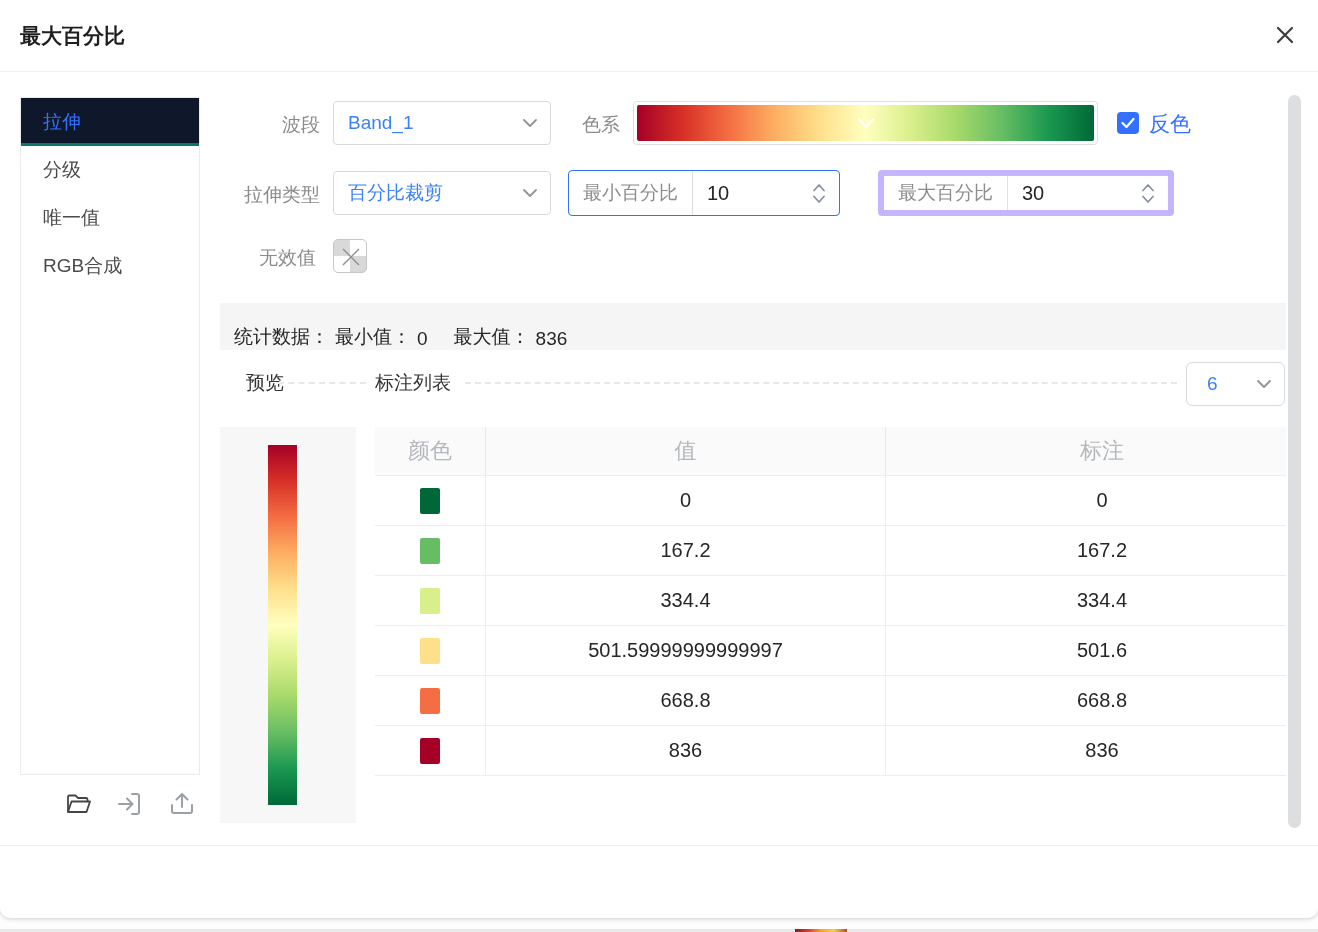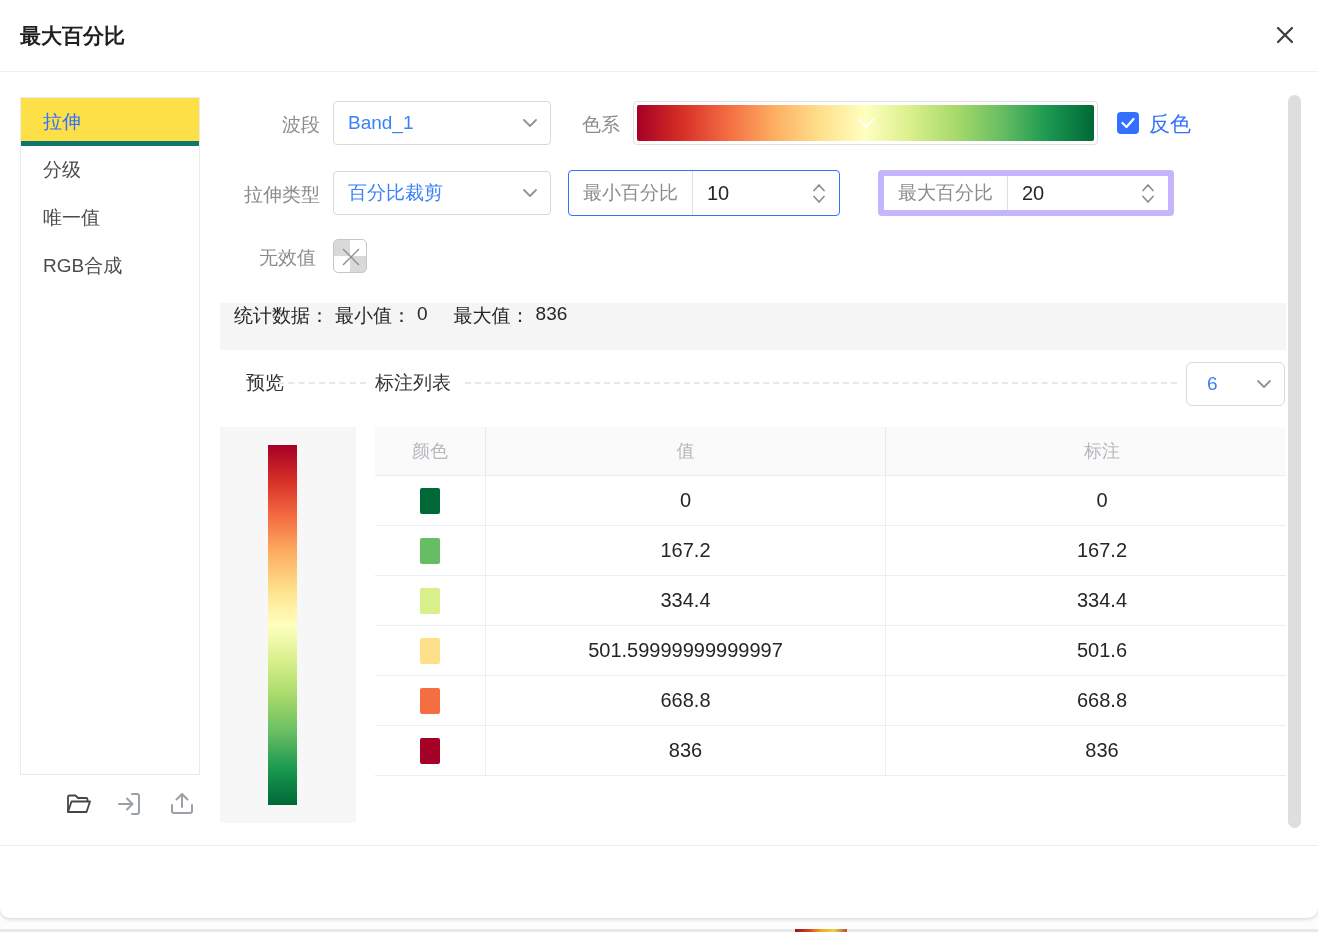--- a/index.html
+++ b/index.html
@@ -17,21 +17,21 @@
   
   .dlg-title { position:absolute; left:20px; top:22px; font-size:21px; font-weight:700; color:#1f1f1f; }
   .close-btn { position:absolute; left:1270px; top:20px; width:30px; height:30px; display:flex;
                align-items:center; justify-content:center; cursor:pointer; }
   .header-line { position:absolute; left:0; top:71px; width:100%; height:1px; background:#f0f0f0; }
 
   
   .sidebar { position:absolute; left:20px; top:97px; width:180px; height:678px;
              border:1px solid #ebebeb; background:#fff; overflow:hidden; }
   .side-item { height:48px; line-height:48px; padding-left:22px; font-size:19px; color:#4a4a4a; cursor:pointer; }
-  .side-item.active { background:#fde047; color:var(--accent); border-bottom:5px solid #0f766e; }
+  .side-item.active { background:#0f172a; color:var(--accent); border-bottom:3px solid #0f766e; }
   .io-row { position:absolute; left:63px; top:789px; display:flex; gap:22px; }
   .io-btn { width:30px; height:30px; display:flex; align-items:center; justify-content:center; cursor:pointer; }
 
   
   .f-label { position:absolute; font-size:19px; color:#8c8c8c; text-align:right; }
   .select { position:absolute; background:#fff; border:1px solid #d9d9d9; border-radius:4px;
             display:flex; align-items:center; font-size:19px; color:#3b82f6; cursor:pointer; }
   .select .sel-text { padding-left:14px; flex:1; }
   .select .chev { margin-right:12px; display:flex; align-items:center; }
 
@@ -52,36 +52,36 @@
   .num-group .ng-value { font-size:20px; color:#262626; padding-left:14px; flex:1; }
   .spinner { width:34px; display:flex; flex-direction:column; align-items:center; gap:3px; padding-right:6px; cursor:pointer; }
 
   .nodata-label { position:absolute; left:216px; top:245px; width:100px; text-align:right; font-size:19px; color:#8c8c8c; }
   .nodata-chip { position:absolute; left:333px; top:239px; width:34px; height:34px; border:1px solid #c6c6c6;
                  border-radius:5px; overflow:hidden; cursor:pointer;
                  background:conic-gradient(#ffffff 0 25%, #d9d9d9 0 50%, #ffffff 0 75%, #d9d9d9 0); }
   .nodata-chip svg { position:absolute; inset:0; }
 
   .stats-bar { position:absolute; left:220px; top:303px; width:1066px; height:47px; background:#f5f5f6;
-               display:flex; align-items:flex-start; padding-left:14px; font-size:19px; color:#262626; font-weight:500; }
+               display:flex; align-items:flex-end; padding-left:14px; font-size:19px; color:#262626; font-weight:500; }
   .stats-bar span { margin-right:6px; }
   .stats-bar .gap { width:14px; }
 
   .sec-label { position:absolute; font-size:19px; color:#333; }
   .dash { position:absolute; top:382px; border-top:2px dashed #e8e8e8; height:0; }
 
   .count-select { left:1186px; top:362px; width:99px; height:44px; border-radius:6px; }
 
   .preview-panel { position:absolute; left:220px; top:427px; width:136px; height:396px; background:#f7f7f8; }
   .v-ramp { position:absolute; left:48px; top:18px; width:29px; height:360px; }
 
   
   .ltable { position:absolute; left:375px; top:427px; width:911px; height:398px; font-size:20px; color:#262626; }
   .thead { display:flex; height:49px; background:#fafafa; border-bottom:1px solid #ebeef5; }
-  .th { display:flex; align-items:center; justify-content:center; font-size:18px; color:#b4b8bd; }
+  .th { display:flex; align-items:center; justify-content:center; font-size:22px; color:#b4b8bd; }
   .th + .th { border-left:1px solid #e8e8e8; }
   .trow { display:flex; height:50px; border-bottom:1px solid #ebeef5; background:#fff; }
   .tcell { display:flex; align-items:center; justify-content:center; }
   .tcell + .tcell { border-left:1px solid #ebeef5; }
   .c-color { width:110px; }
   .c-value { width:400px; }
   .c-label { width:401px;padding-left:32px; }
   .swatch { width:20px; height:26px; border-radius:2px; display:block; }
 
   .scrollbar-thumb { position:absolute; left:1288px; top:95px; width:13px; height:733px;
@@ -191,21 +191,21 @@
           </svg>
         <svg width="14" height="9" viewBox="0 0 14 9">
             <path d="M2 1.5 L7 7 L12 1.5" fill="none" stroke="#86909c" stroke-width="1.7" stroke-linecap="round" stroke-linejoin="round"></path>
           </svg>
       </span>
     </div>
 
     <div class="num-group" style="left:878px; width:296px;">
       <span class="ng-label">最大百分比</span>
       <span class="ng-div"></span>
-      <span class="ng-value">20</span>
+      <span class="ng-value">30</span>
       <span class="spinner">
         <svg width="14" height="9" viewBox="0 0 14 9">
             <path d="M2 7.5 L7 2 L12 7.5" fill="none" stroke="#86909c" stroke-width="1.7" stroke-linecap="round" stroke-linejoin="round"></path>
           </svg>
         <svg width="14" height="9" viewBox="0 0 14 9">
             <path d="M2 1.5 L7 7 L12 1.5" fill="none" stroke="#86909c" stroke-width="1.7" stroke-linecap="round" stroke-linejoin="round"></path>
           </svg>
       </span>
     </div>
 

